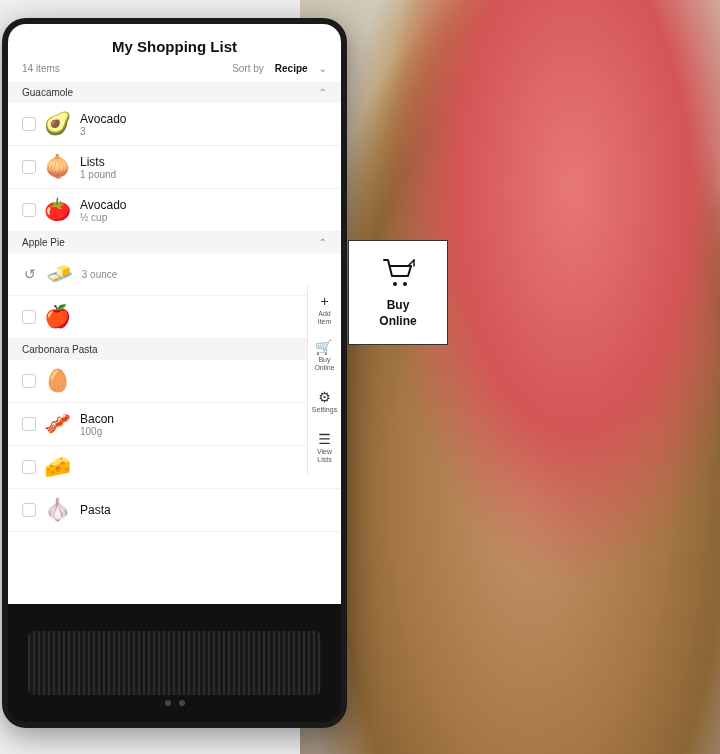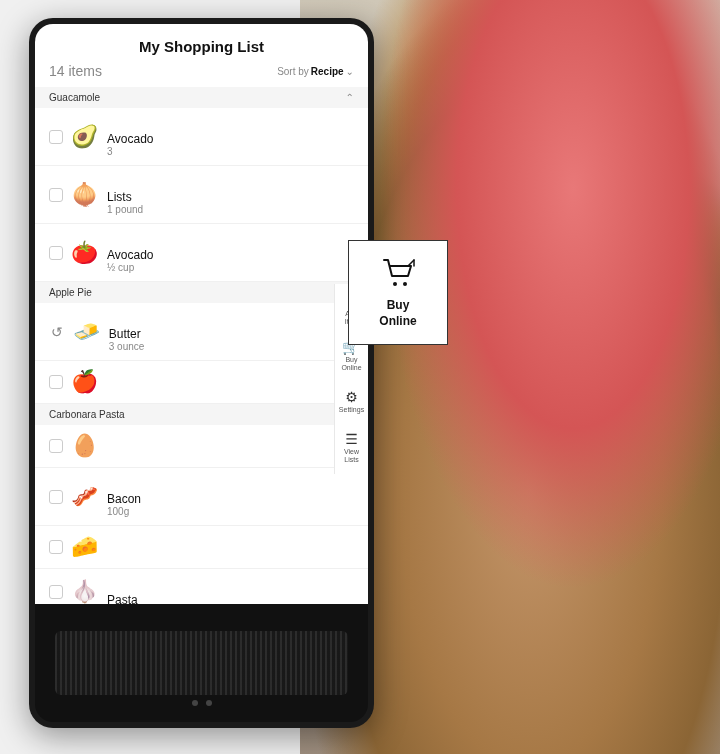--- a/index.html
+++ b/index.html
@@ -65,21 +65,21 @@
       font-size: 12px;
       font-weight: 600;
       text-align: center;
       line-height: 1.3;
       color: #111;
     }
 
     
     .device-frame {
       position: absolute;
-      left: 29px;
+      left: 2px;
       top: 18px;
       width: 345px;
       height: 710px;
       background: #1a1a1a;
       border-radius: 24px;
       padding: 6px;
       box-shadow: 0 8px 32px rgba(0,0,0,0.4);
       z-index: 5;
     }
     .device-screen {
@@ -148,29 +148,29 @@
       padding: 14px 0 8px;
       color: #111;
     }
     .app-meta {
       display: flex;
       justify-content: space-between;
       align-items: center;
       padding: 0 14px 8px;
     }
     .item-count {
-      font-size: 14px;
+      font-size: 10px;
       color: #888;
     }
     .sort-by {
       font-size: 10px;
       color: #888;
       display: flex;
       align-items: center;
-      gap: 2px;
+      gap: 11px;
     }
     .sort-label { color: #888; }
     .sort-value { color: #111; font-weight: 700; }
 
     
     .sidebar-actions {
       position: absolute;
       right: 0;
       top: 260px;
       width: 34px;
@@ -233,21 +233,20 @@
       flex-shrink: 0;
     }
     .item-emoji {
       font-size: 22px;
       width: 28px;
       text-align: center;
       flex-shrink: 0;
     }
     .item-info {
       flex: 1;
-      margin-top: 16px;
     }
     .item-name {
       font-size: 12px;
       font-weight: 500;
       color: #111;
     }
     .item-qty {
       font-size: 10px;
       color: #888;
     }
@@ -345,21 +344,20 @@
 
       <div class="section-header">
         <span>Apple Pie</span>
         <span class="section-chevron">⌃</span>
       </div>
 
       <div class="list-item">
         <span class="undo-btn">↺</span>
         <span class="item-emoji">🧈</span>
         <div class="item-info">
-          <div class="item-name">Butter</div>
           <div class="item-qty">3 ounce</div>
         </div>
       </div>
 
       <div class="list-item">
         <div class="checkbox"></div>
         <span class="item-emoji">🍎</span>
       </div>
 
       <div class="section-header">

